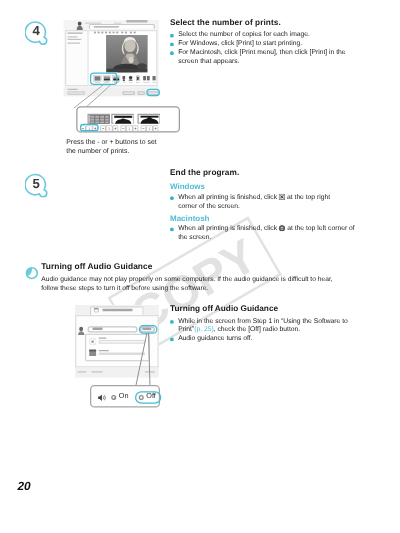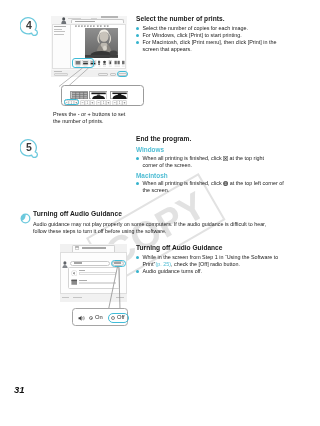--- a/index.html
+++ b/index.html
@@ -379,14 +379,14 @@
     <div class="hl" style="left:34.5px;top:3.8px;width:21px;height:10px;border-radius:5px;border-width:1.3px;"></div>
   </div>
 
   <div class="h2 abs" style="left:136px;top:244px;font-size:6.6px;">Turning off Audio Guidance</div>
   <div class="bullets" style="left:136px;top:254px;width:148px;">
     <div class="bl"><span class="dot"></span><span>While in the screen from Step 1 in “Using the Software to</span>
       <span>Print”</span><span class="link">(p. 25)</span><span>, check the [Off] radio button.</span></div>
     <div class="bl"><span class="dot"></span><span>Audio guidance turns off.</span></div>
   </div>
 
-  <div class="pnum" style="left:14px;top:384px;">31</div>
+  <div class="pnum" style="left:14px;top:384px;">20</div>
 </div>
 
 </body></html>

